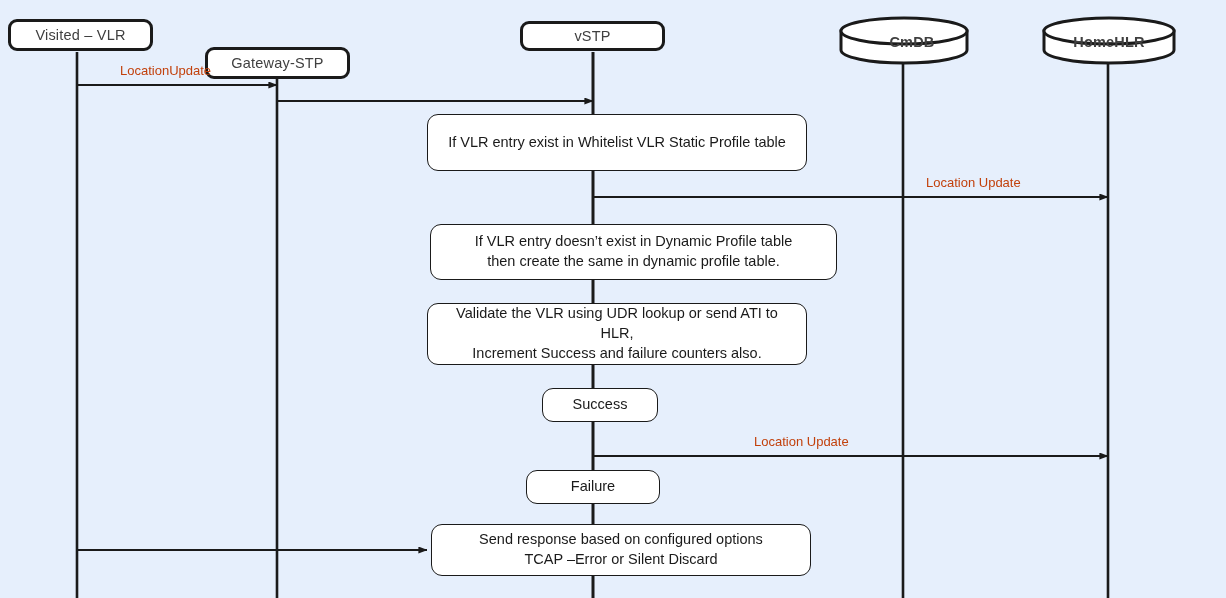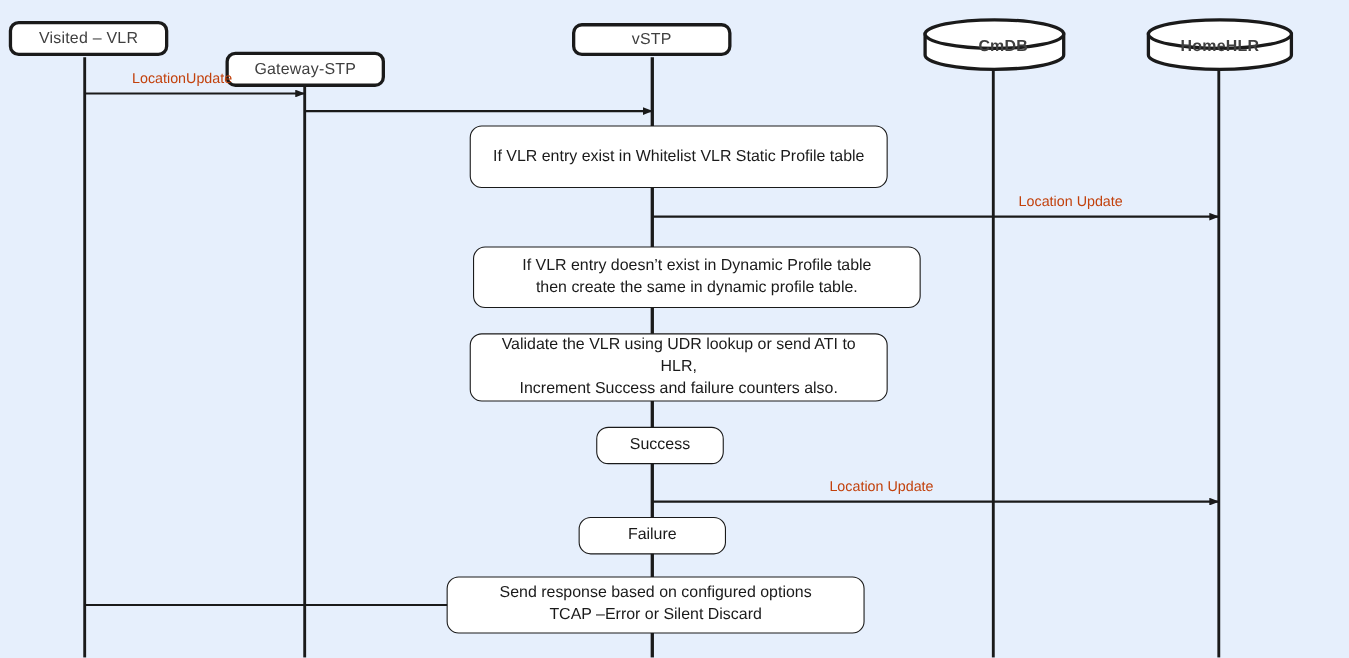--- a/index.html
+++ b/index.html
@@ -165,21 +165,21 @@
   </div>
 
   <div class="proc-box" style="left:542px; top:388px; width:116px; height:34px;">
     <span>Success</span>
   </div>
 
   <div class="proc-box" style="left:526px; top:470px; width:134px; height:34px;">
     <span>Failure</span>
   </div>
 
-  <div class="proc-box" style="left:406px; top:524px; width:380px; height:52px; flex-direction:column; justify-content:center;">
+  <div class="proc-box" style="left:431px; top:524px; width:380px; height:52px; flex-direction:column; justify-content:center;">
     <span>Send response based on configured options</span>
     <span>TCAP –Error or Silent Discard</span>
   </div>
 
   <div class="msg-label" style="left:120px; top:63px;">LocationUpdate</div>
 
   <div class="msg-label" style="left:926px; top:175px;">Location Update</div>
 
   <div class="msg-label" style="left:754px; top:434px;">Location Update</div>
 

